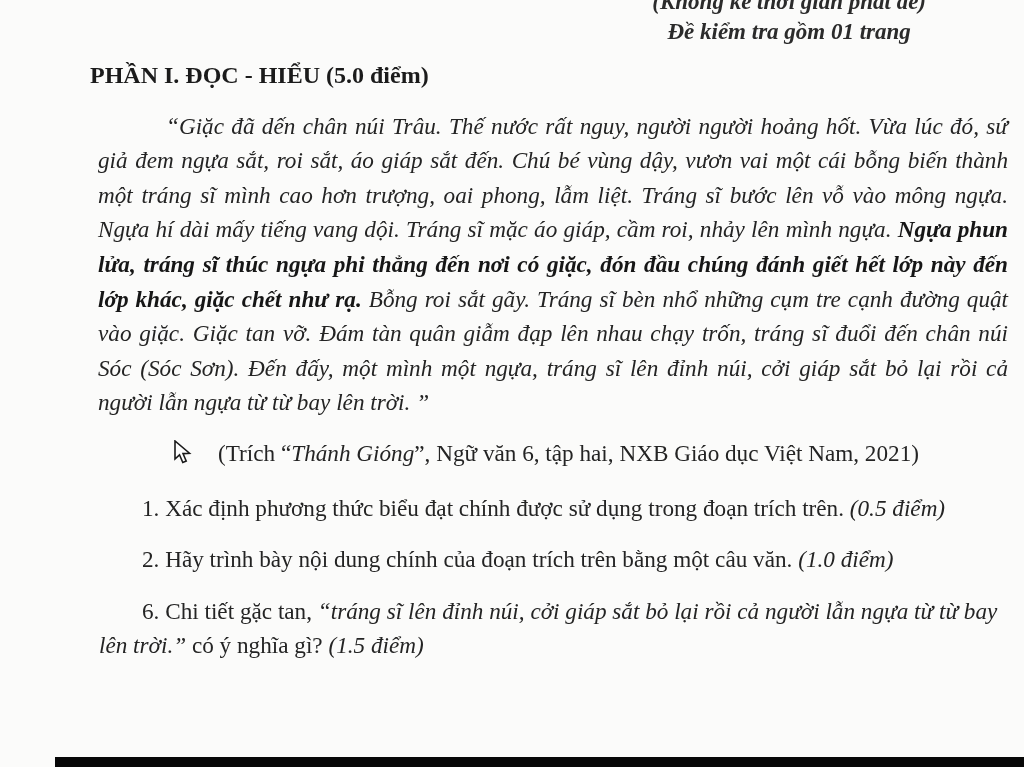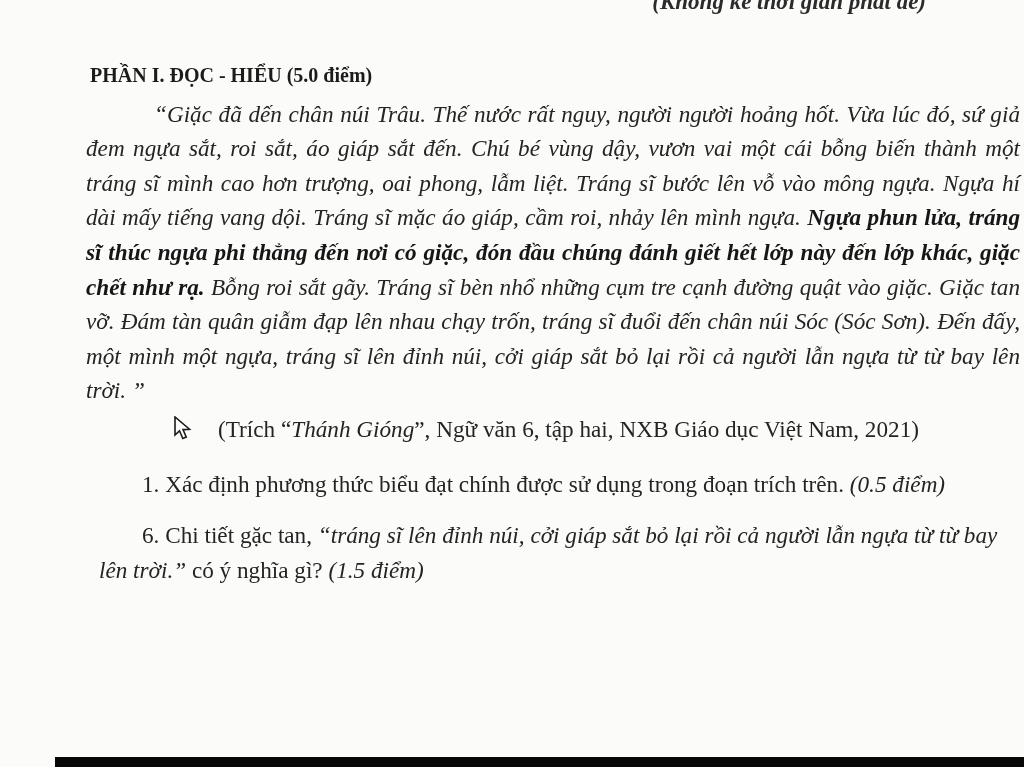--- a/index.html
+++ b/index.html
@@ -25,31 +25,31 @@
     top: -13px; right: 110px;
     text-align: center;
     font-weight: bold;
     font-style: italic;
     font-size: 23px;
     line-height: 30px;
     color: #2b2b2b;
   }
   .section-title {
     font-weight: bold;
-    font-size: 20px;
+    font-size: 24px;
     padding-left: 8px;
     color: #1b1b1b;
     margin: 0;
   }
   .instruction {
     margin: 0;
     text-indent: 67px;
   }
   .passage {
-    margin: 4px;
+    margin: 16px;
     text-align: justify;
     text-indent: 68px;
     font-style: italic;
   }
   .passage .bold-part { font-weight: bold; color: #161616; }
   .citation-line {
     margin: 0;
     text-align: center;
     padding-right: 14px;
     white-space: nowrap;
@@ -73,33 +73,35 @@
     background: #070707;
   }
 </style>
 </head>
 <body>
 
 <div class="sheet">
 
   <div class="header-note">
     <div>(Không kể thời gian phát đề)</div>
+    <div>Đề kiểm tra gồm 01 trang</div>
   </div>
 
   <p class="section-title">PHẦN I. ĐỌC - HIỂU (5.0 điểm)</p>
 
 
   <p class="passage"><span>“Giặc đã dến chân núi Trâu. Thế nước rất nguy, người người hoảng hốt. Vừa lúc đó, sứ giả đem ngựa sắt, roi sắt, áo giáp sắt đến. Chú bé vùng dậy, vươn vai một cái bỗng biến thành một tráng sĩ mình cao hơn trượng, oai phong, lẫm liệt. Tráng sĩ bước lên vỗ vào mông ngựa. Ngựa hí dài mấy tiếng vang dội. Tráng sĩ mặc áo giáp, cầm roi, nhảy lên mình ngựa. </span><span class="bold-part">Ngựa phun lửa, tráng sĩ thúc ngựa phi thẳng đến nơi có giặc, đón đầu chúng đánh giết hết lớp này đến lớp khác, giặc chết như rạ. </span><span>Bỗng roi sắt gãy. Tráng sĩ bèn nhổ những cụm tre cạnh đường quật vào giặc. Giặc tan vỡ. Đám tàn quân giẫm đạp lên nhau chạy trốn, tráng sĩ đuổi đến chân núi Sóc (Sóc Sơn). Đến đấy, một mình một ngựa, tráng sĩ lên đỉnh núi, cởi giáp sắt bỏ lại rồi cả người lẫn ngựa từ từ bay lên trời. ”</span></p>
 
   <p class="citation-line"><span class="cursor-wrap"><svg width="19" height="24" viewBox="0 0 19 24">
           <path d="M2 1 L2 19 L6.5 14.8 L9.8 22.5 L13.2 21 L10 13.6 L16.5 13.2 Z" fill="#fdfdfd" stroke="#1a1a1a" stroke-width="1.6"></path>
         </svg></span><span>(Trích “</span><span class="book-title">Thánh Gióng</span><span>”, Ngữ văn 6, tập hai, NXB Giáo dục Việt Nam, 2021)</span></p>
 
   <p class="question"><span>1. Xác định phương thức biểu đạt chính được sử dụng trong đoạn trích trên. </span><span class="points">(0.5 điểm)</span></p>
 
+  <p class="question"><span>2. Hãy trình bày nội dung chính của đoạn trích trên bằng một câu văn. </span><span class="points">(1.0 điểm)</span></p>
 
 
   <p class="question"><span>6. Chi tiết gặc tan, </span><span class="q-quote">“tráng sĩ lên đỉnh núi, cởi giáp sắt bỏ lại rồi cả người lẫn ngựa từ từ bay lên trời.”</span><span> có ý nghĩa gì?  </span><span class="points">(1.5 điểm)</span></p>
 
 
 </div>
 
 <div class="scan-bar"></div>
 
 </body></html>

